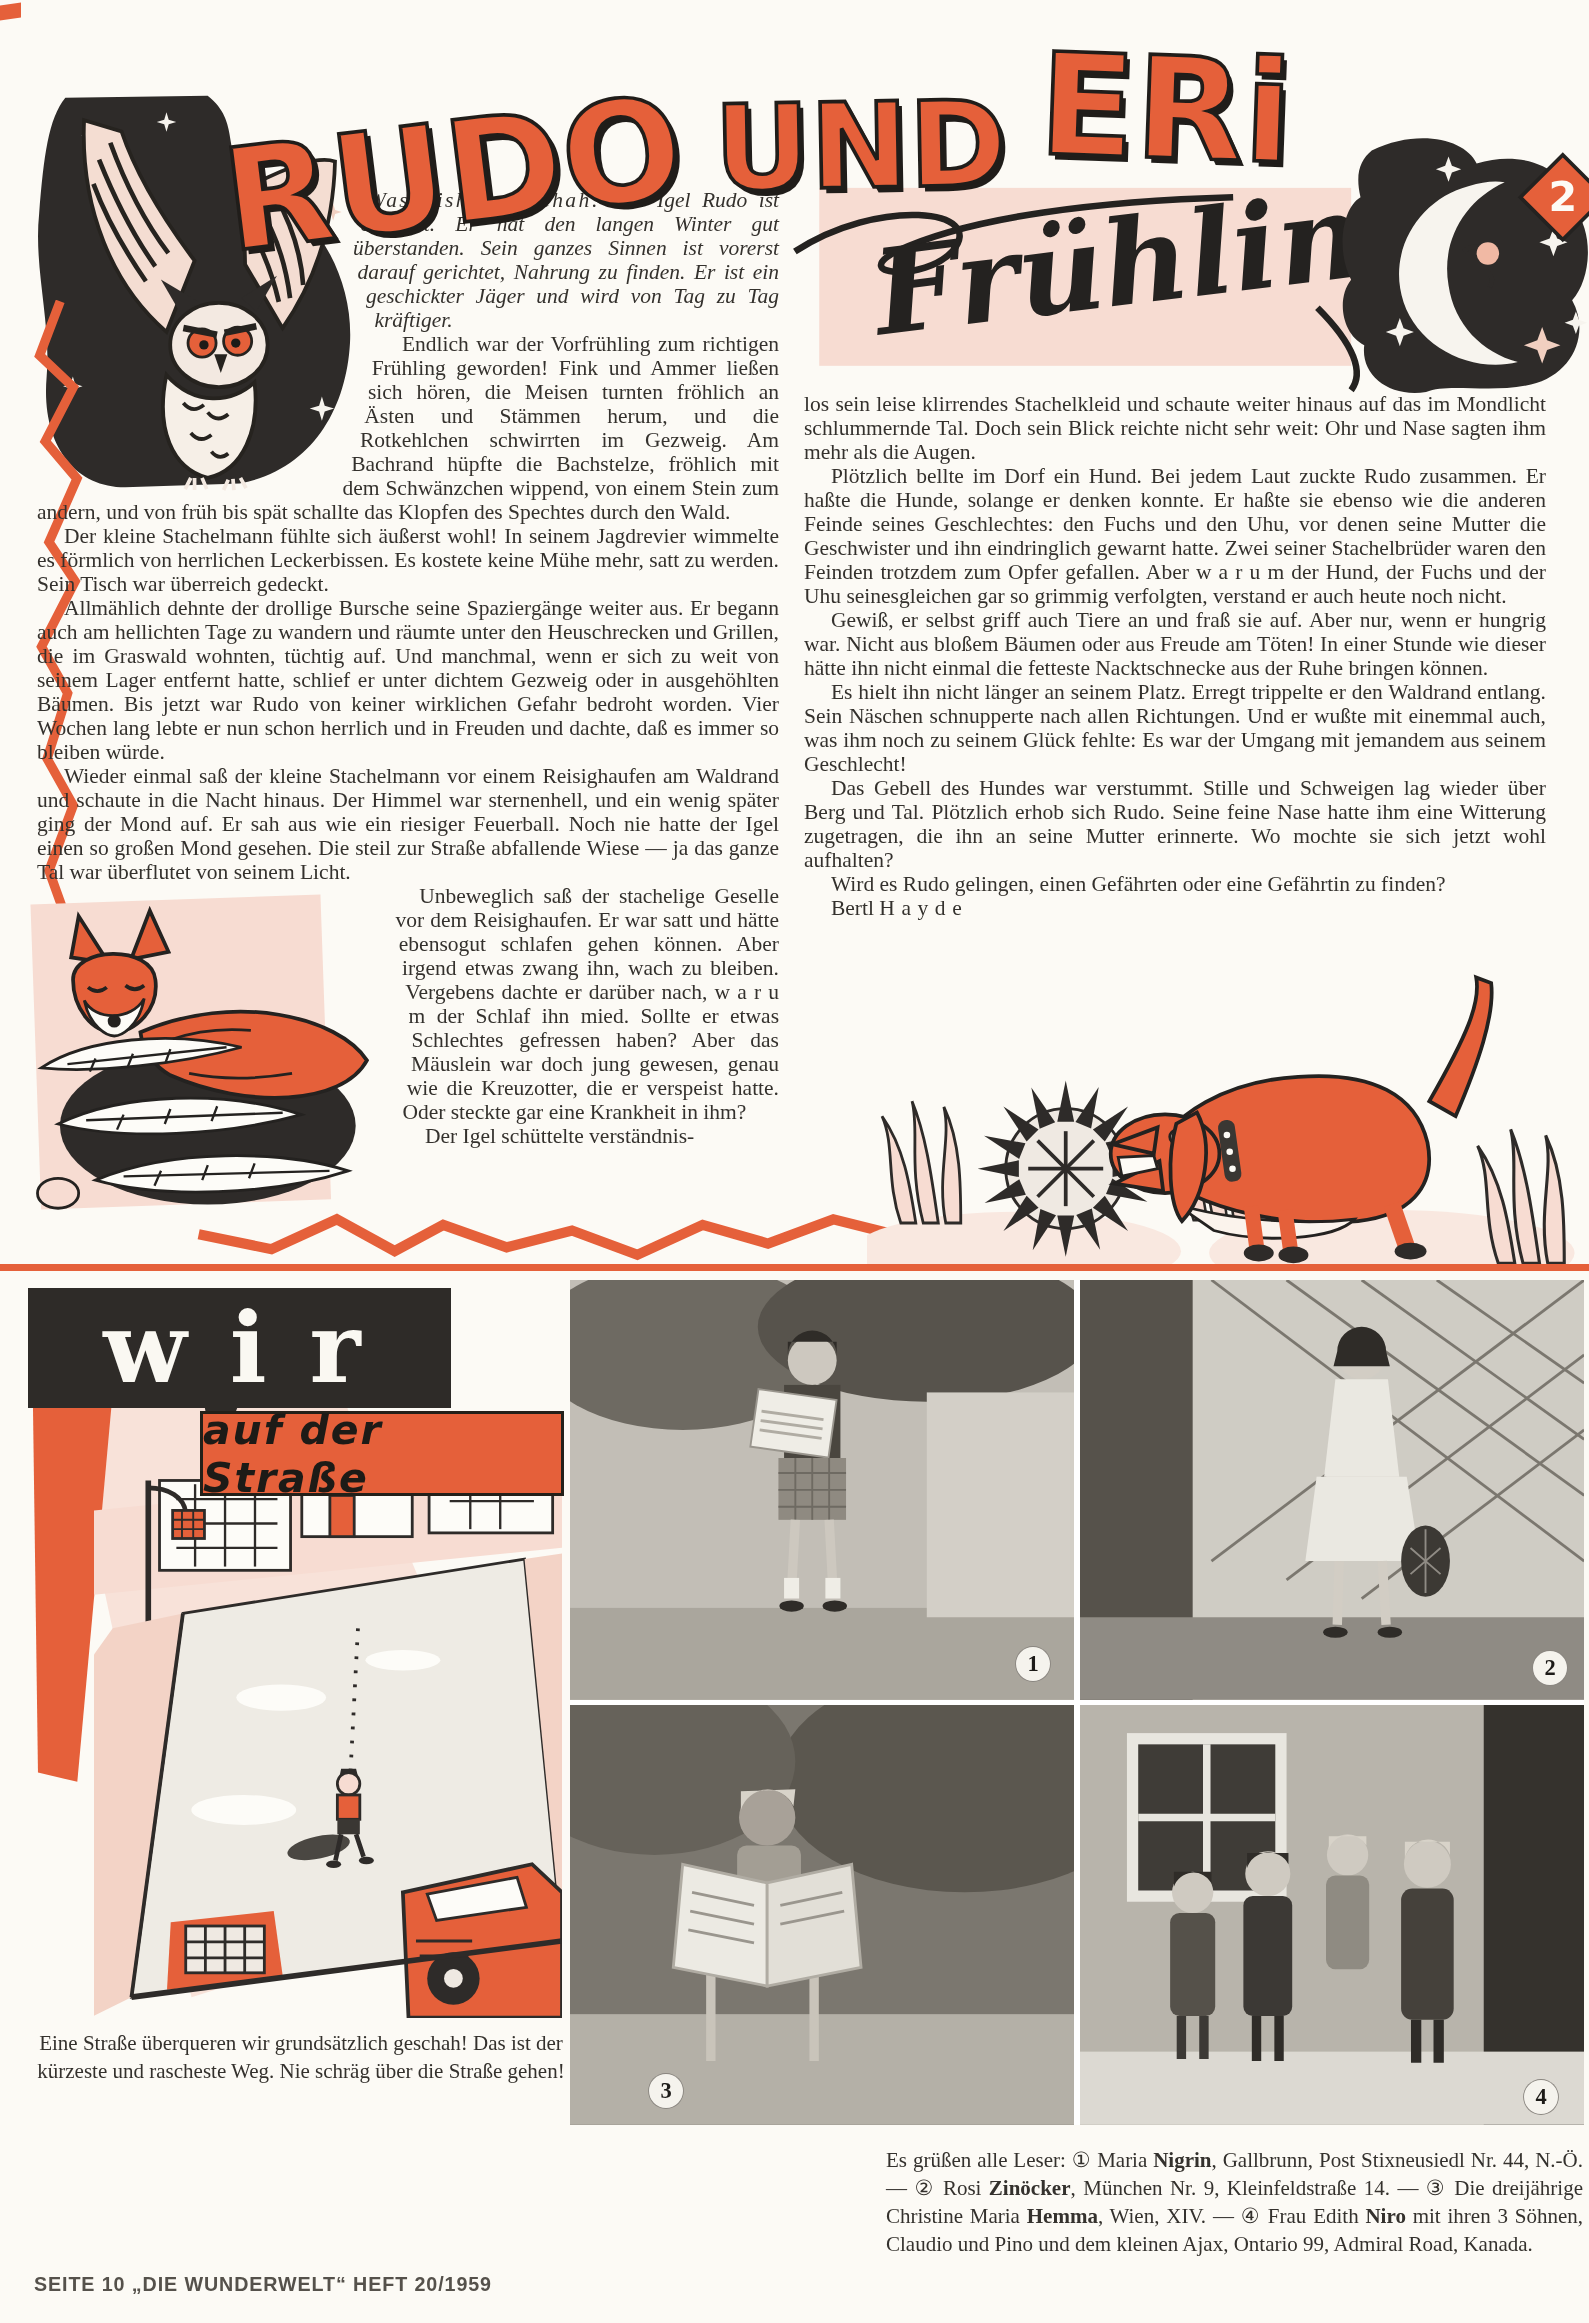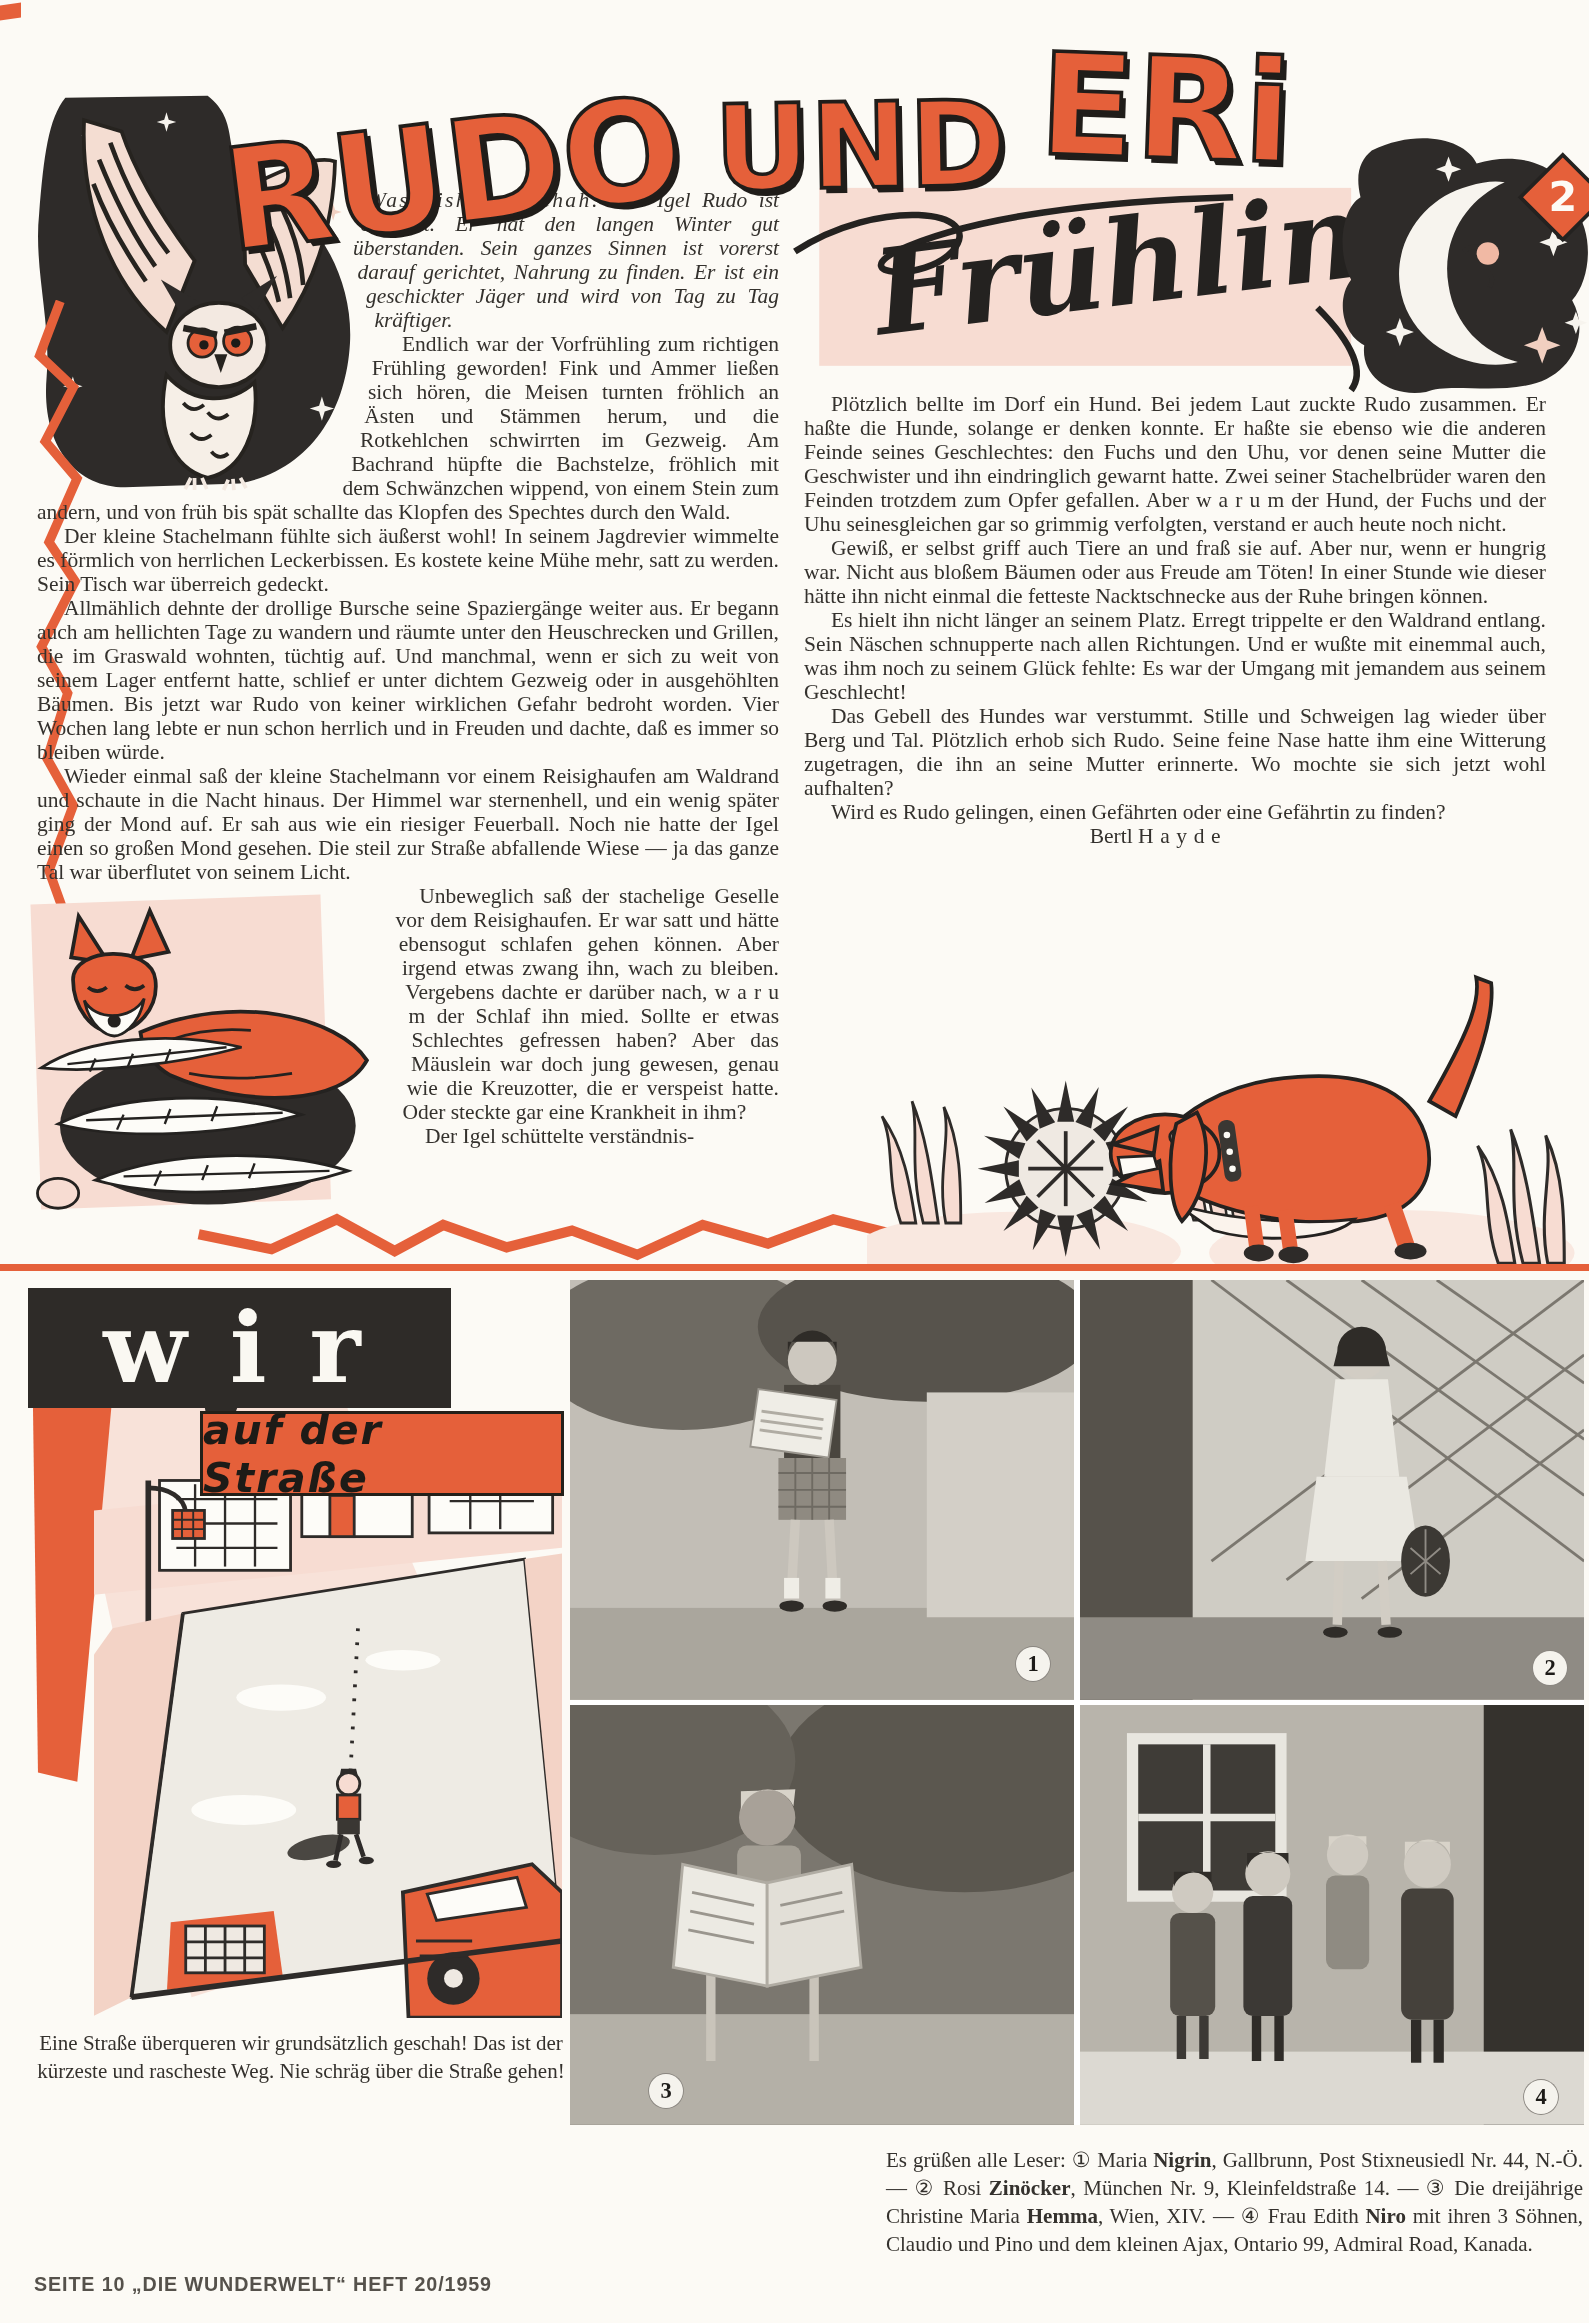--- a/index.html
+++ b/index.html
@@ -19,21 +19,21 @@
   .col p{margin:0;text-indent:1.25em;}
   .col p.noindent{text-indent:0;}
   #left-col{left:37px;top:188px;width:742px;}
   #right-col{left:804px;top:392px;width:742px;}
   .intro{font-style:italic;}
   .intro .lead{letter-spacing:2.3px;}
   #owl-spacer{float:left;width:339px;height:298px;margin:0 17px 5.6px -7.5px;
       shape-outside:polygon(0 0,95% 0,89% 22%,97% 48%,93% 78%,86% 100%,0 100%);}
   #fox-illo{float:left;clear:left;width:365px;height:322px;margin:5.6px 17px 3.7px -7.5px;
       shape-outside:polygon(0 0,94% 0,100% 50%,92% 100%,0 100%);}
-  .author-line{text-align:center;padding-right:60px;margin-top:7.5px;text-indent:0;}
+  .author-line{text-align:left;padding-right:60px;margin-top:7.5px;text-indent:0;}
   .author-line .last{letter-spacing:6.6px;}
   
   #rule-orange{left:0;top:1264px;width:1589px;height:6.6px;background:#e5603a;z-index:1;}
   #wir-banner{left:28px;top:1288px;width:423px;height:120px;background:#2e2b28;z-index:2;
       display:flex;align-items:center;justify-content:center;}
   #wir-banner span{font-family:"DejaVu Serif",serif;font-weight:bold;color:#faf8f2;
       font-size:97px;letter-spacing:43px;padding-left:28px;line-height:1;text-align:right;}
   #strasse-box{left:200px;top:1411px;width:358px;height:79px;background:#e5603a;
       border:3.7px solid #232019;z-index:2;display:flex;align-items:center;justify-content:center;}
   #strasse-box span{font-family:"DejaVu Sans",sans-serif;font-style:italic;font-weight:bold;
@@ -167,20 +167,21 @@
       <path d="M70,180 l-6,14 M110,175 l-6,15 M150,170 l-5,14 M100,240 l-7,16 M150,234 l-6,16 M200,231 l-6,16 M140,300 l-7,16 M190,294 l-6,16 M240,292 l-6,16"></path>
     </g>
     <ellipse cx="30" cy="324" rx="22" ry="16" fill="#f7dcd2" stroke="#242220" stroke-width="3"></ellipse>
   </svg>
 
   <p>Unbeweglich saß der stachelige Geselle vor dem Reisighaufen. Er war satt und hätte ebensogut schlafen gehen können. Aber irgend etwas zwang ihn, wach zu bleiben. Vergebens dachte er darüber nach, w a r u m der Schlaf ihn mied. Sollte er etwas Schlechtes gefressen haben? Aber das Mäuslein war doch jung gewesen, genau wie die Kreuzotter, die er verspeist hatte. Oder steckte gar eine Krankheit in ihm?</p>
   <p>Der Igel schüttelte verständnis-</p>
 </div>
 
 <div id="right-col" class="col">
+  <p class="noindent">los sein leise klirrendes Stachelkleid und schaute weiter hinaus auf das im Mondlicht schlummernde Tal. Doch sein Blick reichte nicht sehr weit: Ohr und Nase sagten ihm mehr als die Augen.</p>
   <p>Plötzlich bellte im Dorf ein Hund. Bei jedem Laut zuckte Rudo zusammen. Er haßte die Hunde, solange er denken konnte. Er haßte sie ebenso wie die anderen Feinde seines Geschlechtes: den Fuchs und den Uhu, vor denen seine Mutter die Geschwister und ihn eindringlich gewarnt hatte. Zwei seiner Stachelbrüder waren den Feinden trotzdem zum Opfer gefallen. Aber w a r u m der Hund, der Fuchs und der Uhu seinesgleichen gar so grimmig verfolgten, verstand er auch heute noch nicht.</p>
   <p>Gewiß, er selbst griff auch Tiere an und fraß sie auf. Aber nur, wenn er hungrig war. Nicht aus bloßem Bäumen oder aus Freude am Töten! In einer Stunde wie dieser hätte ihn nicht einmal die fetteste Nacktschnecke aus der Ruhe bringen können.</p>
   <p>Es hielt ihn nicht länger an seinem Platz. Erregt trippelte er den Waldrand entlang. Sein Näschen schnupperte nach allen Richtungen. Und er wußte mit einemmal auch, was ihm noch zu seinem Glück fehlte: Es war der Umgang mit jemandem aus seinem Geschlecht!</p>
   <p>Das Gebell des Hundes war verstummt. Stille und Schweigen lag wieder über Berg und Tal. Plötzlich erhob sich Rudo. Seine feine Nase hatte ihm eine Witterung zugetragen, die ihn an seine Mutter erinnerte. Wo mochte sie sich jetzt wohl aufhalten?</p>
   <p>Wird es Rudo gelingen, einen Gefährten oder eine Gefährtin zu finden?</p>
   <p class="author-line"><span>Bertl</span>&nbsp;<span class="last">Hayde</span></p>
 </div>
 
 <svg class="abs illo" style="left:867px;top:970px;" width="717" height="298" viewBox="0 0 765 318">
   <defs>

